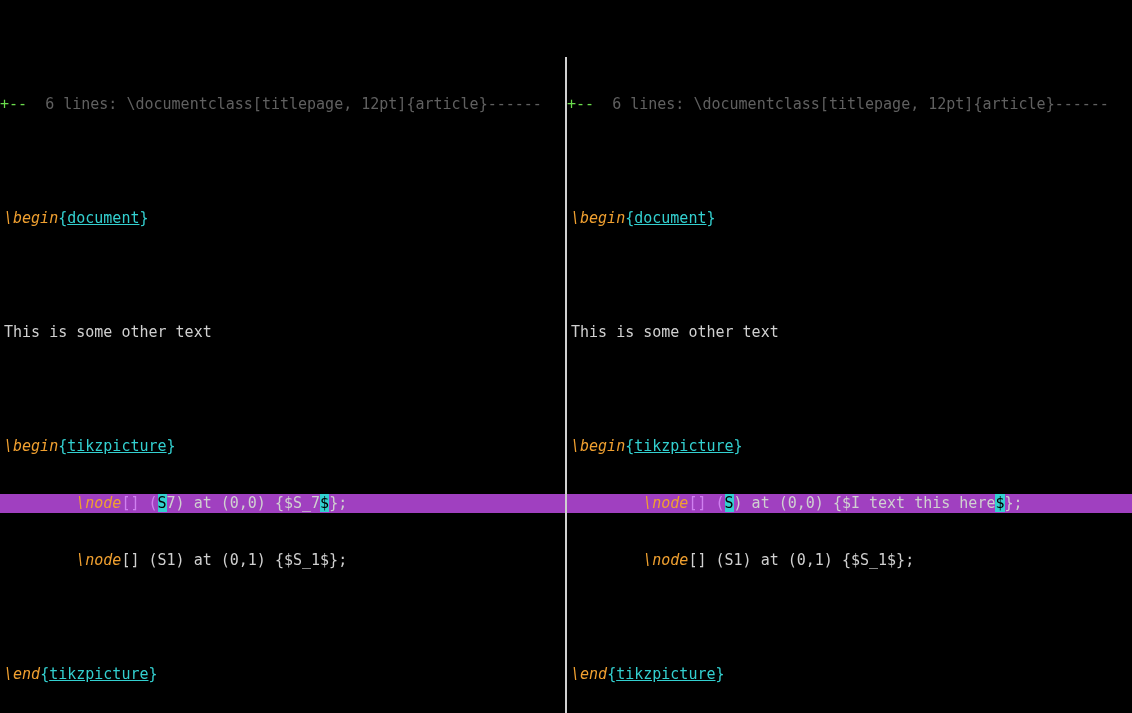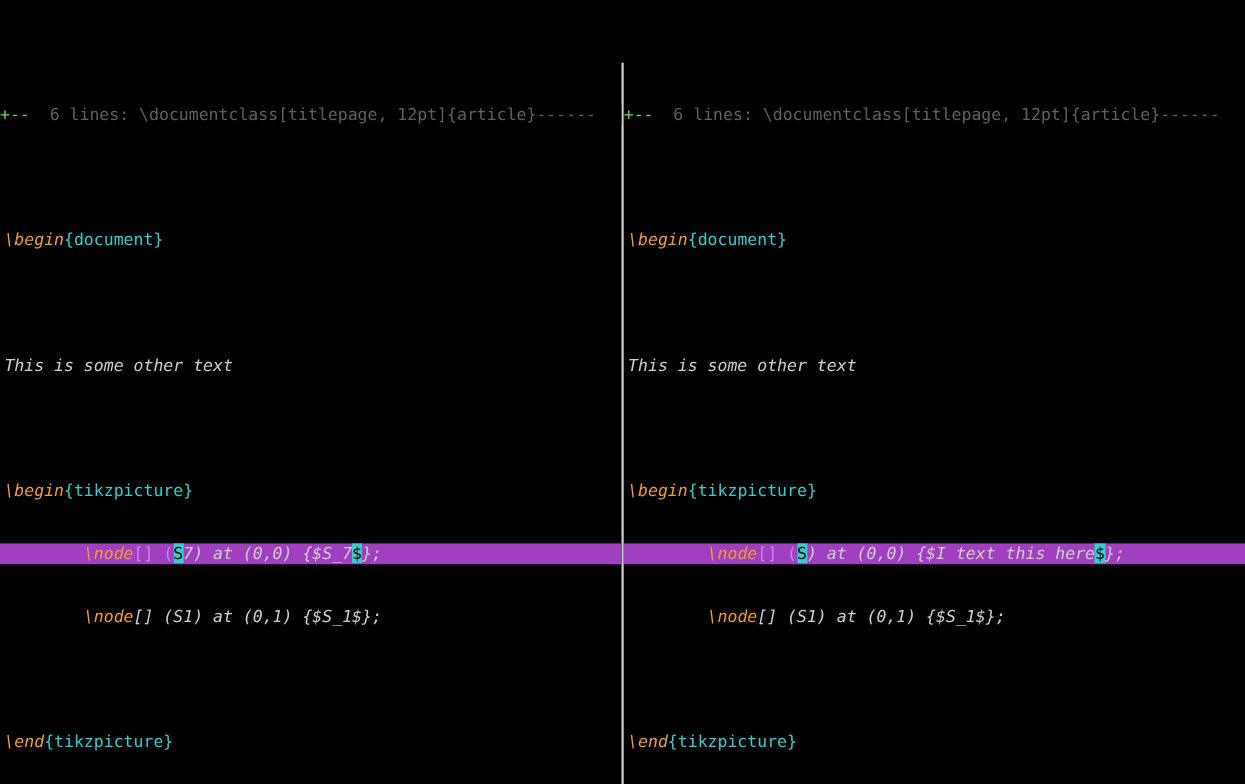--- a/index.html
+++ b/index.html
@@ -18,22 +18,22 @@
   .gutter { display:inline-block; width:4px; }
   .line { height:19px; }
 
   
   .row-diff { background:#a040c0;flex-direction:column; }
 
   
   .kw   { color:#f0a030;font-style:italic; }           
   .brc  { color:#33d0d0; }           
   .brk  { color:#d080f0; }           
-  .id   { color:#33d0d0; }           
-  .txt  { color:#d0d0d0;font-style:italic; }
+  .id   { color:#33d0d0;text-decoration:underline; }           
+  .txt  { color:#d0d0d0; }
   .hlchar { background:#33d0d0; color:#000; }
   .fold  { color:#606060; background:#000; }
   .foldmarker { color:#6adc4c; }
 
   .fullrow { display:flex; }
   .fullrow .content { flex:0 0 auto; }
   .fullrow .fill { flex:1; }
 </style>
 </head>
 <body>

